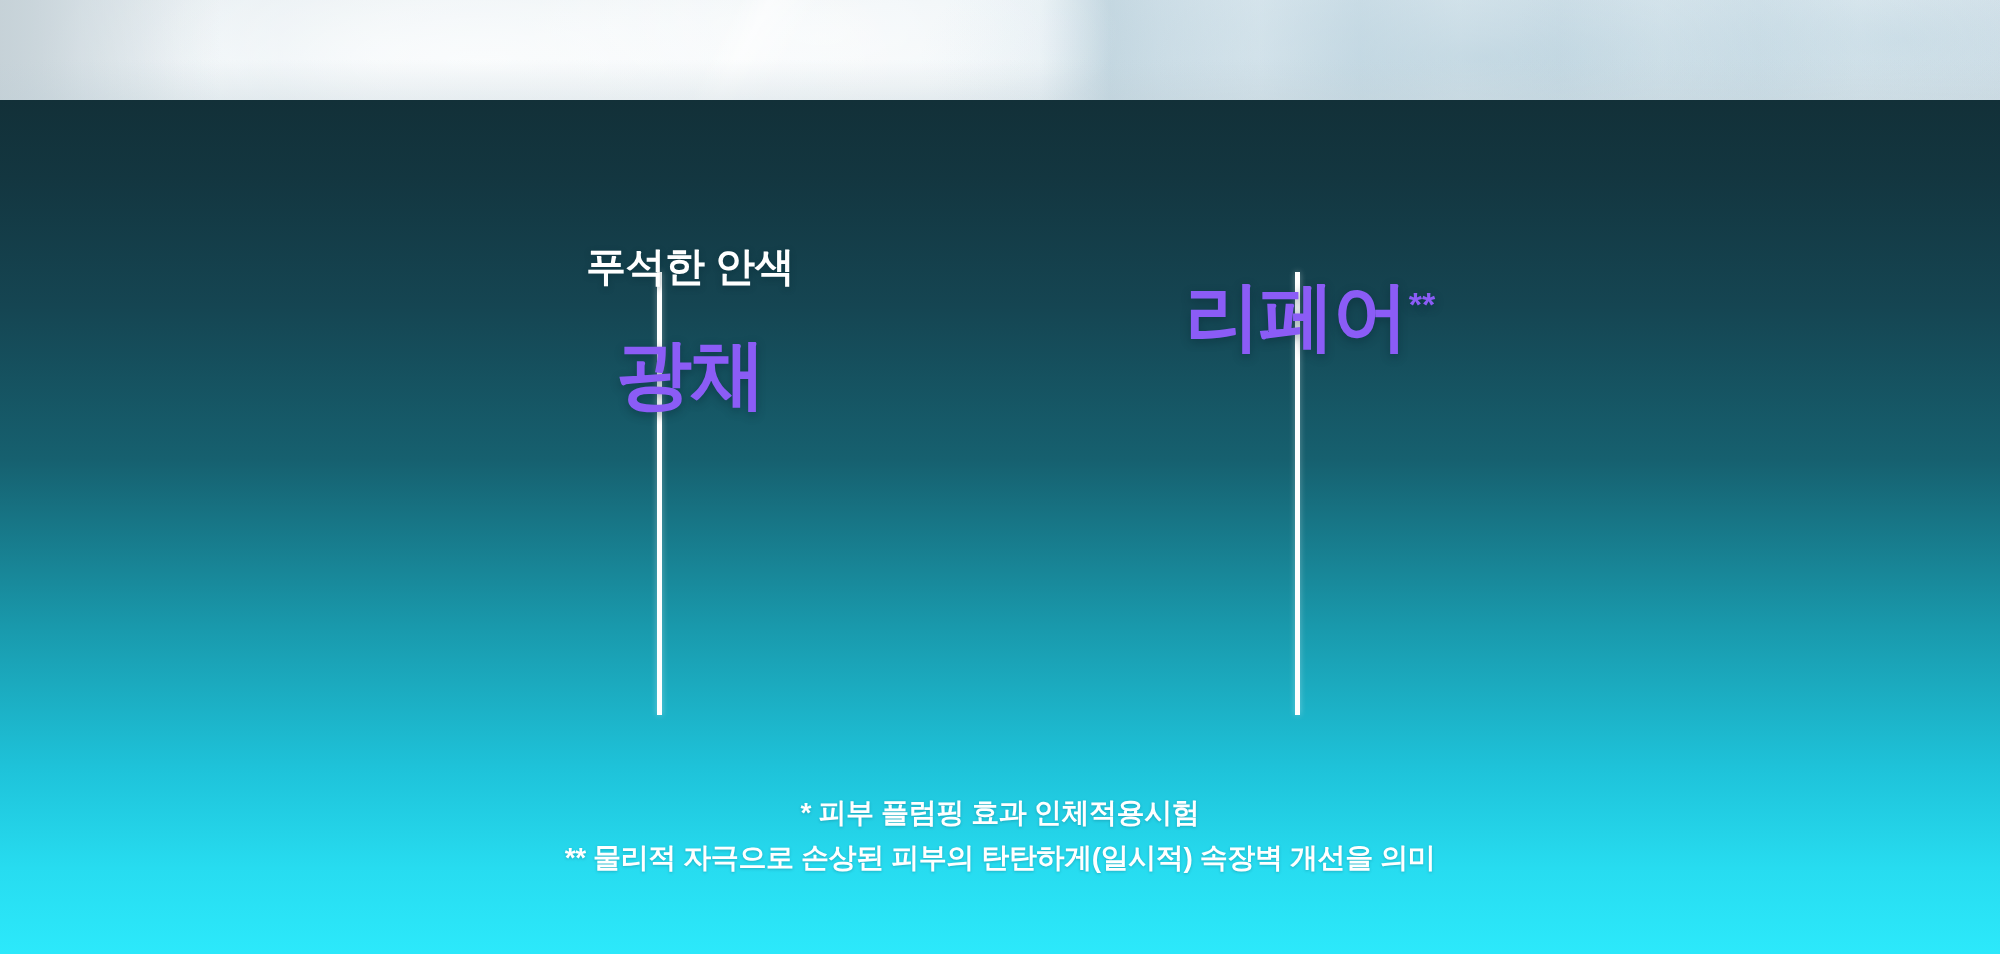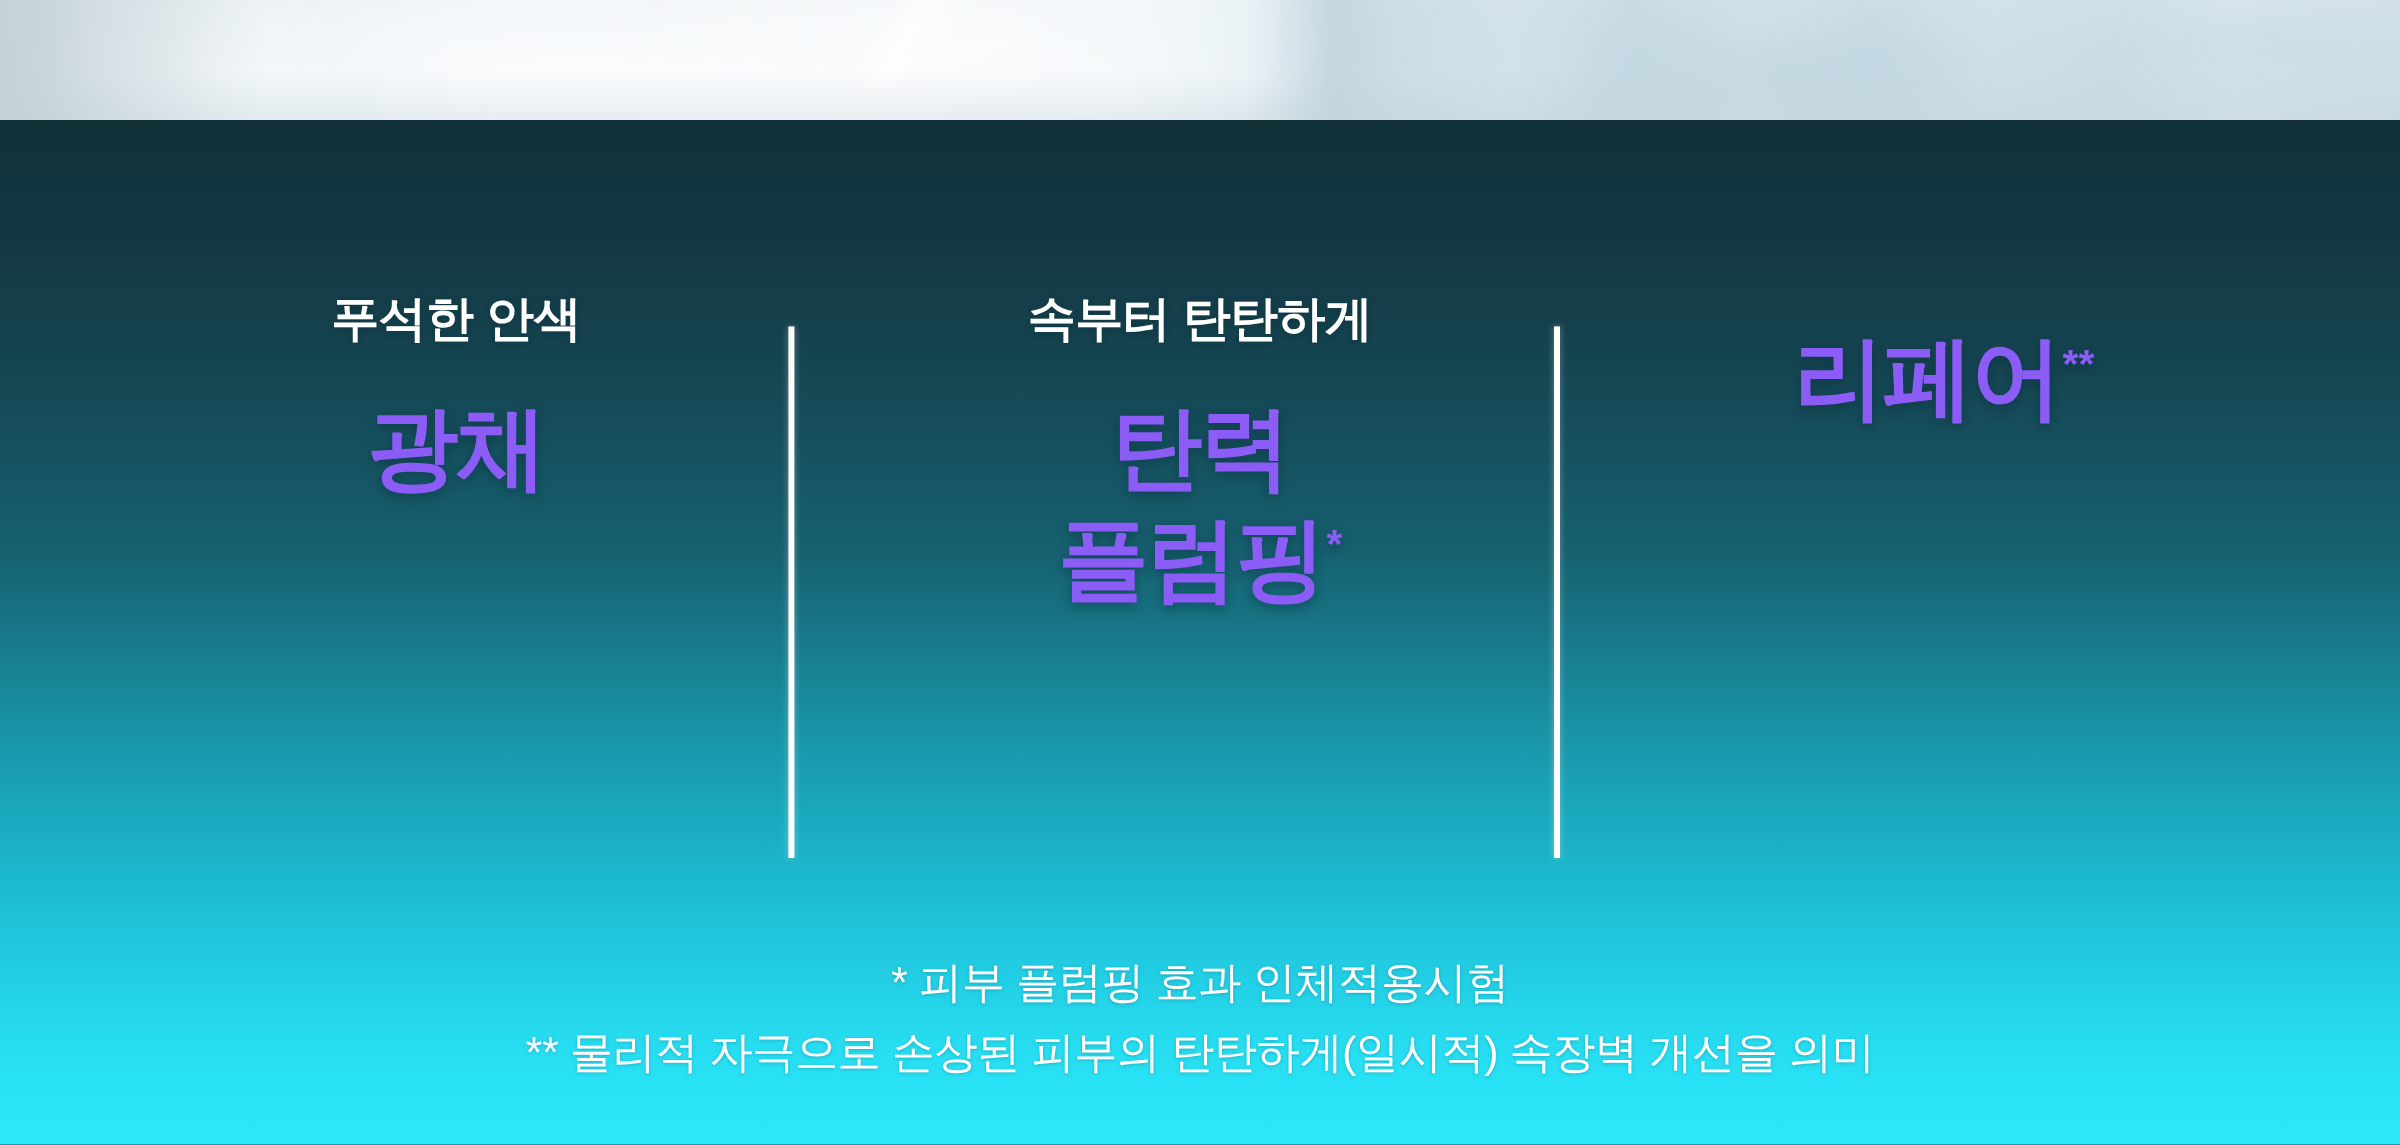--- a/index.html
+++ b/index.html
@@ -169,22 +169,22 @@
   
   .footnotes {
     position:absolute;
     left:0;
     top:790px;
     width:2000px;
     text-align:center;
     color:#ffffff;
   }
   .footnote {
-    font-size:36px;
-    font-weight:400;
+    font-size:28px;
+    font-weight:700;
     letter-spacing:-0.4px;
     line-height:1.62;
     text-shadow:0 1px 3px rgba(8,70,86,.28);
   }
 </style>
 </head>
 <body>
 
 <div id="banner">
 
@@ -205,27 +205,20 @@
 
   <div class="columns">
 
     <div class="col">
       <div class="col-eyebrow">푸석한 안색</div>
       <div class="col-headline">
         <span class="ln">광채</span>
       </div>
     </div>
 
-    <div class="col">
-      <div class="col-eyebrow">속부터 탄탄하게</div>
-      <div class="col-headline">
-        <span class="ln">탄력</span>
-        <span class="ln"><span>플럼핑</span><span class="mark">*</span></span>
-      </div>
-    </div>
 
     <div class="col">
       <div class="col-headline">
         <span class="ln"><span>리페어</span><span class="mark">**</span></span>
       </div>
     </div>
 
   </div>
 
   <div class="footnotes">

